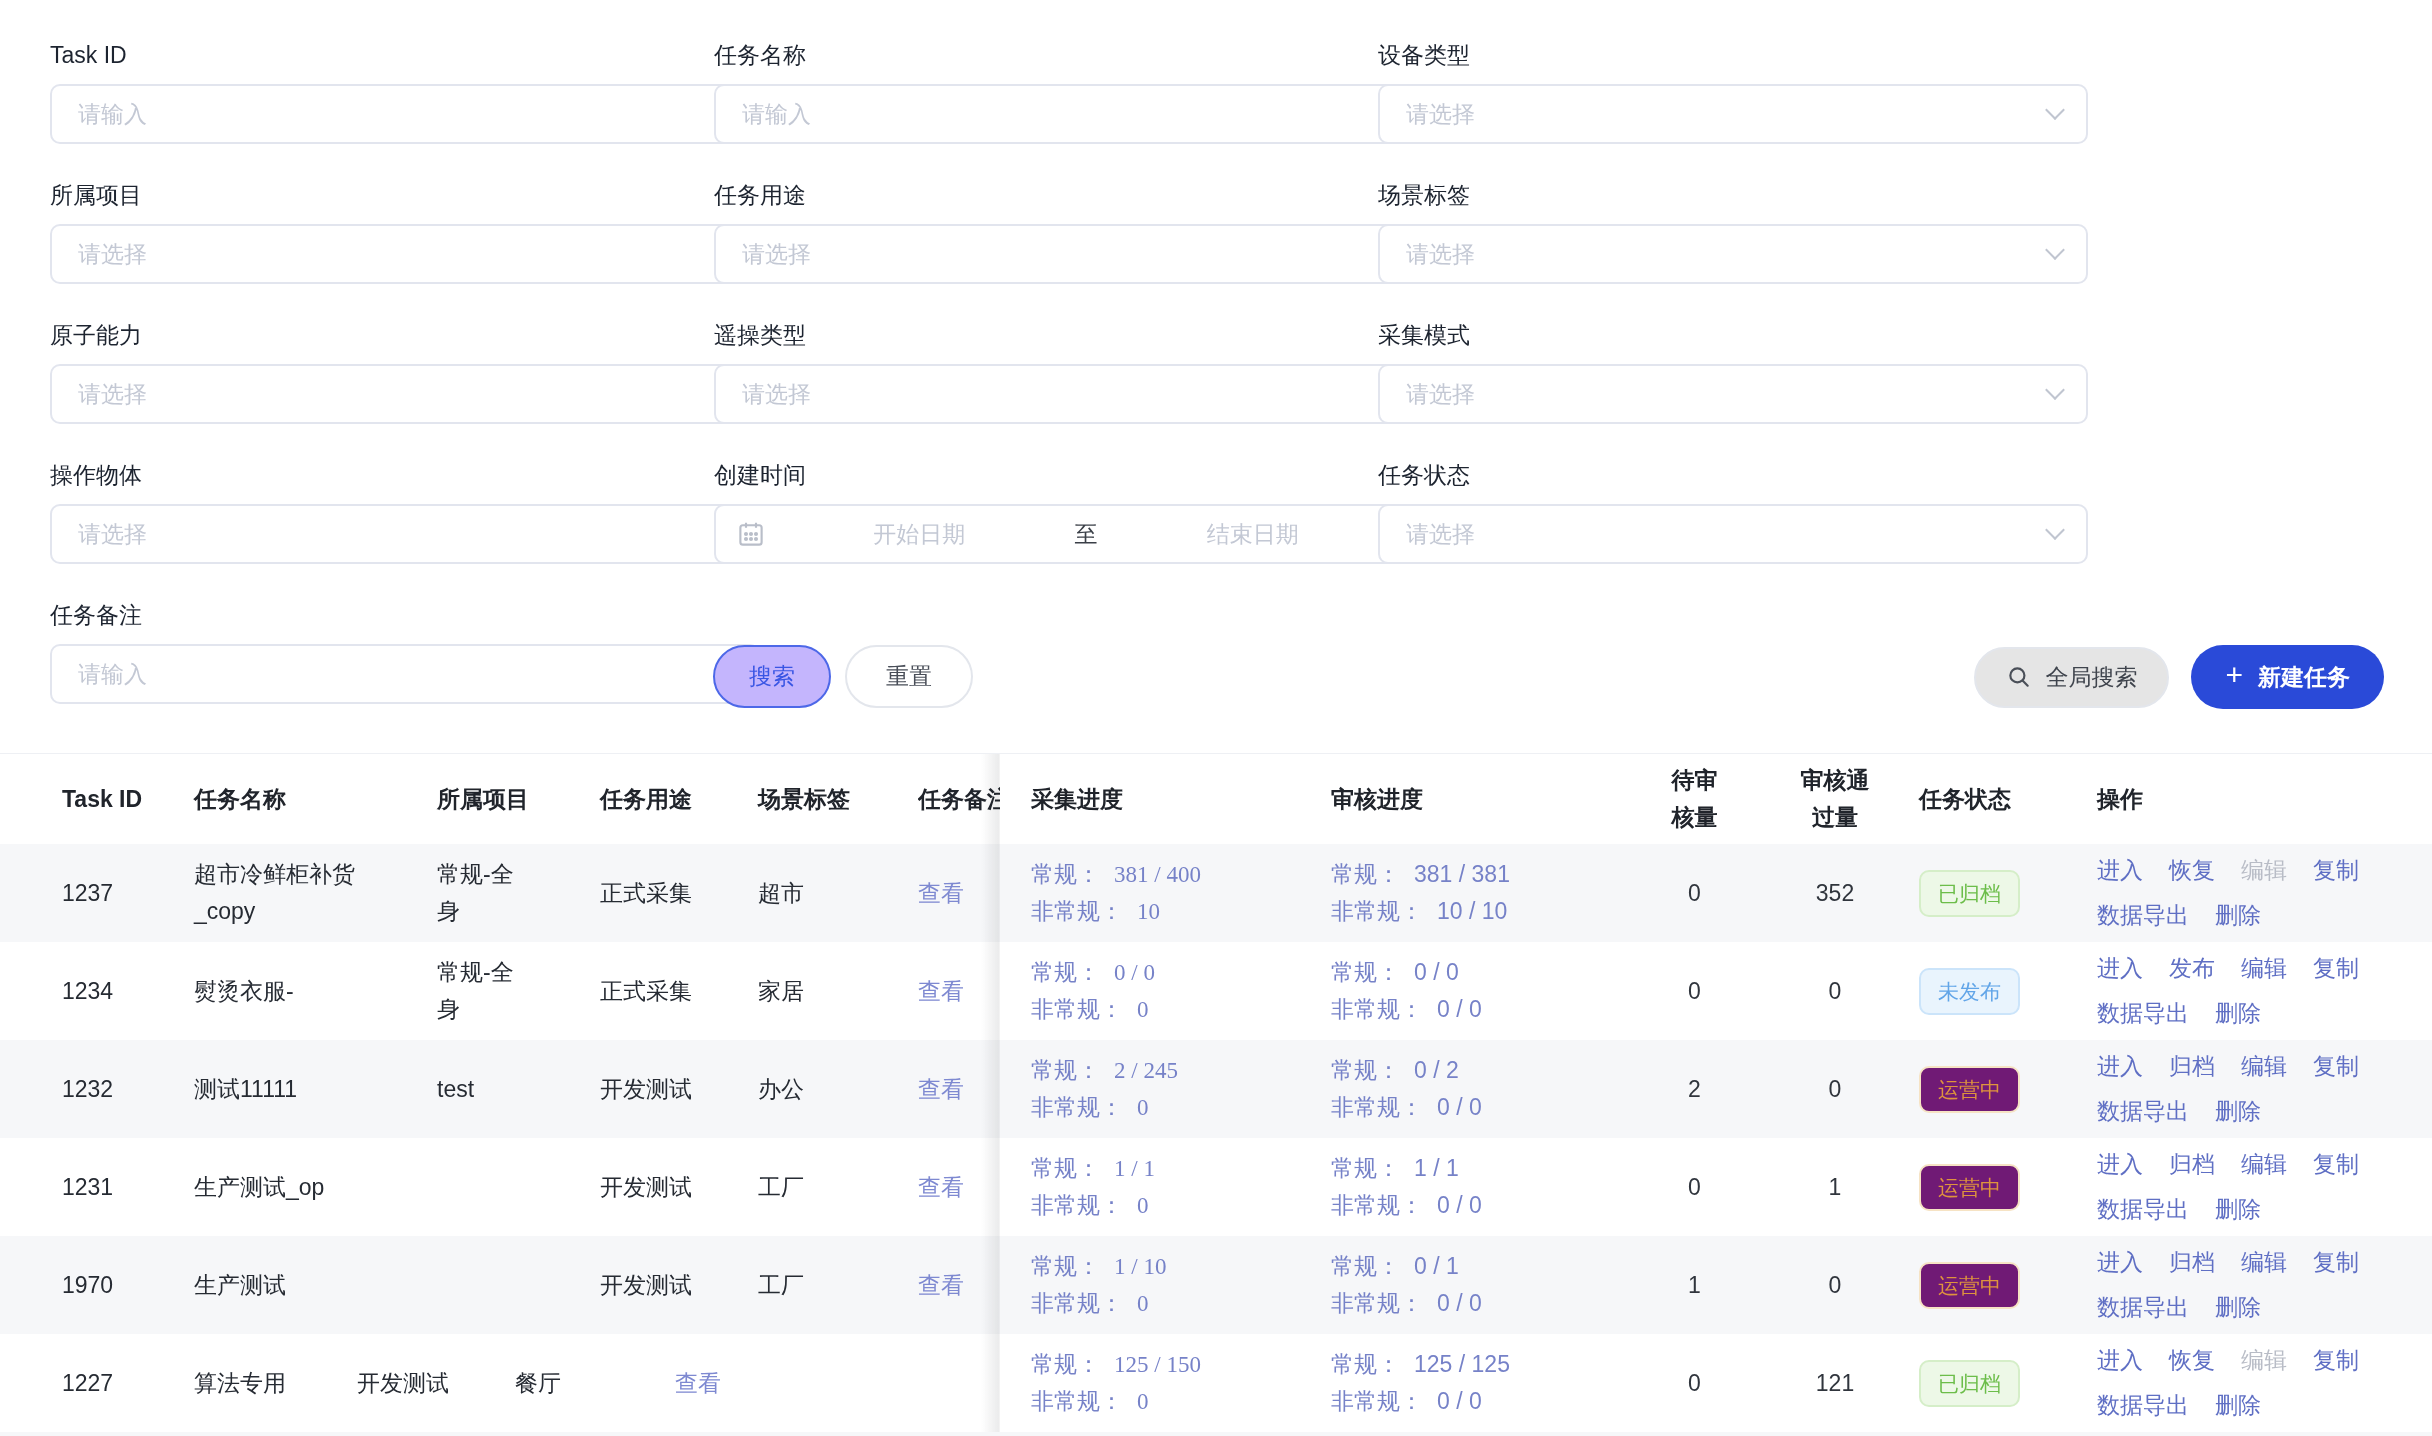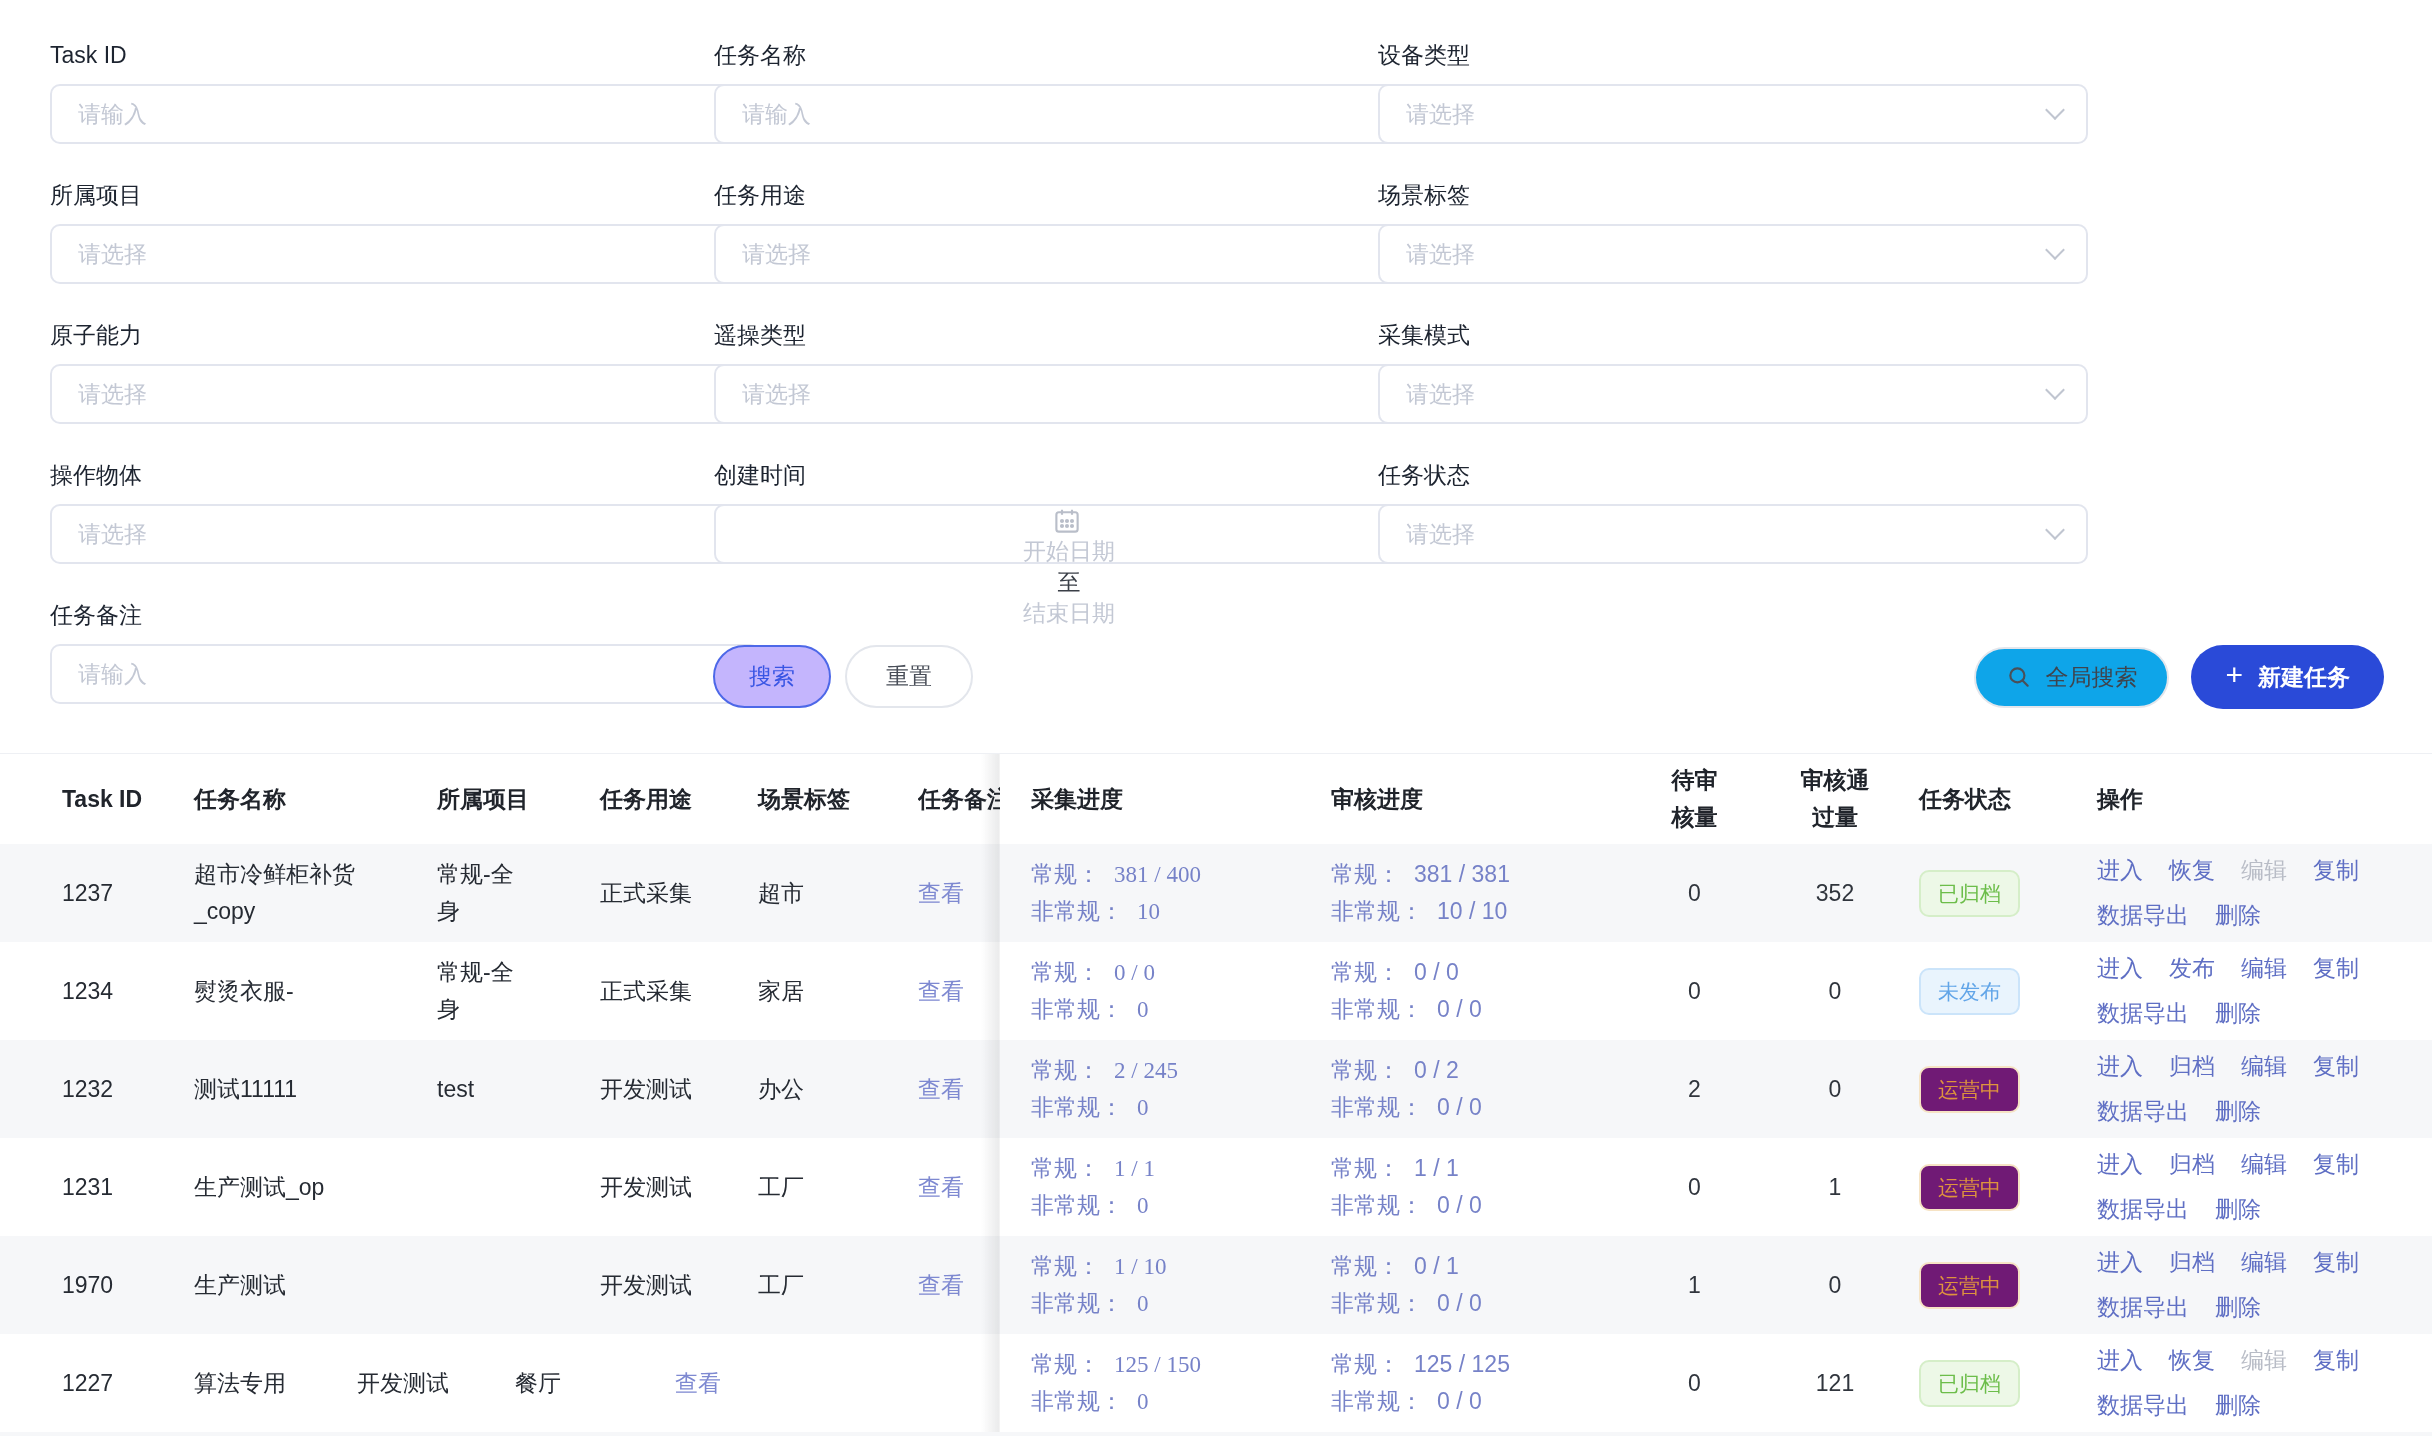--- a/index.html
+++ b/index.html
@@ -10,34 +10,34 @@
   
   .filters { position:relative; padding:40px 0 0 50px; }
   .fgrid { display:grid; grid-template-columns:637px 637px 637px; column-gap:27px; row-gap:36px; }
   .fgroup { width:637px; }
   .flabel { font-size:23px; font-weight:500; color:#1d2430; height:30px; line-height:30px; margin-bottom:14px; }
   .control { position:relative; width:710px; height:60px; border:2px solid #e2e5ee; border-radius:10px;
              background:#fff; display:flex; align-items:center; padding:0 26px; }
   .ph { font-size:23px; color:#c3c8d4; }
   .chev { position:absolute; right:24px; top:50%; width:14px; height:14px; margin-top:-11px;
           border-right:2.5px solid #c0c5d0; border-bottom:2.5px solid #c0c5d0; transform:rotate(45deg); }
-  .daterange { padding:0 20px;flex-direction:column; }
+  .daterange { padding:0 20px; }
   .dr-start,.dr-end { flex:1; text-align:center; font-size:23px; color:#c3c8d4; }
   .dr-sep { font-size:23px; color:#3a3f47; padding:0 6px; }
   .cal { flex:0 0 auto; margin-right:4px; display:flex; }
 
   
   .btn { display:inline-flex; align-items:center; justify-content:center; height:63px; border-radius:32px;
          font-size:23px; cursor:pointer; }
   .btn-search { position:absolute; left:713px; top:645px; width:118px; background:#c4b5fd;
                 border:2px solid #4d68e8; color:#3a56e4; font-weight:500; }
   .btn-reset { position:absolute; left:845px; top:645px; width:128px; background:#fff;
                border:2px solid #e3e6ec; color:#494e58; }
   .right-cluster { position:absolute; right:48px; top:645px; display:flex; align-items:center; gap:22px; }
-  .btn-global { height:61px; padding:0 30px; background:#0ea5e9; border:2px solid #e3e6ec; color:#3f444d; gap:13px; }
+  .btn-global { height:61px; padding:0 30px; background:#e5e5e5; border:2px solid #e3e6ec; color:#3f444d; gap:13px; }
   .btn-create { height:64px; padding:0 34px; background:#2a4ad8; border:none; color:#fff; font-weight:600; gap:15px; }
   .plus { font-size:30px; font-weight:400; line-height:1; position:relative; top:-2px; }
 
   
   .table { position:relative; margin-top:49px; border-top:1px solid #eef0f4; }
   .trow { display:flex; align-items:center; height:98px; }
   .thead { height:90px; font-weight:700; color:#20242b; }
   .trow.stripe { background:#f6f7f9; }
   .sliver { height:6px; background:#f6f7f9; }
 

